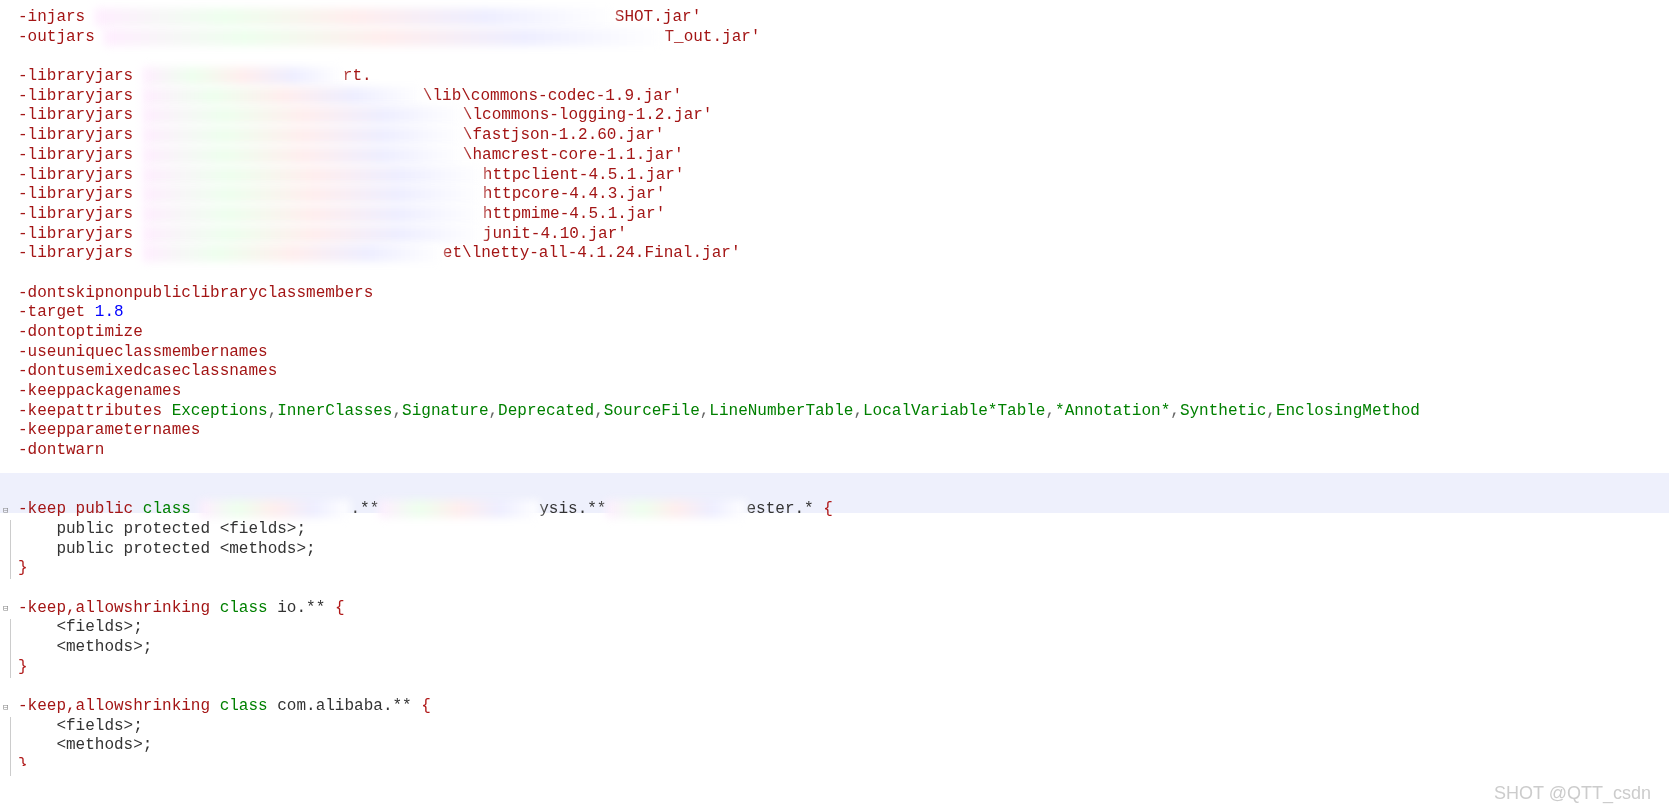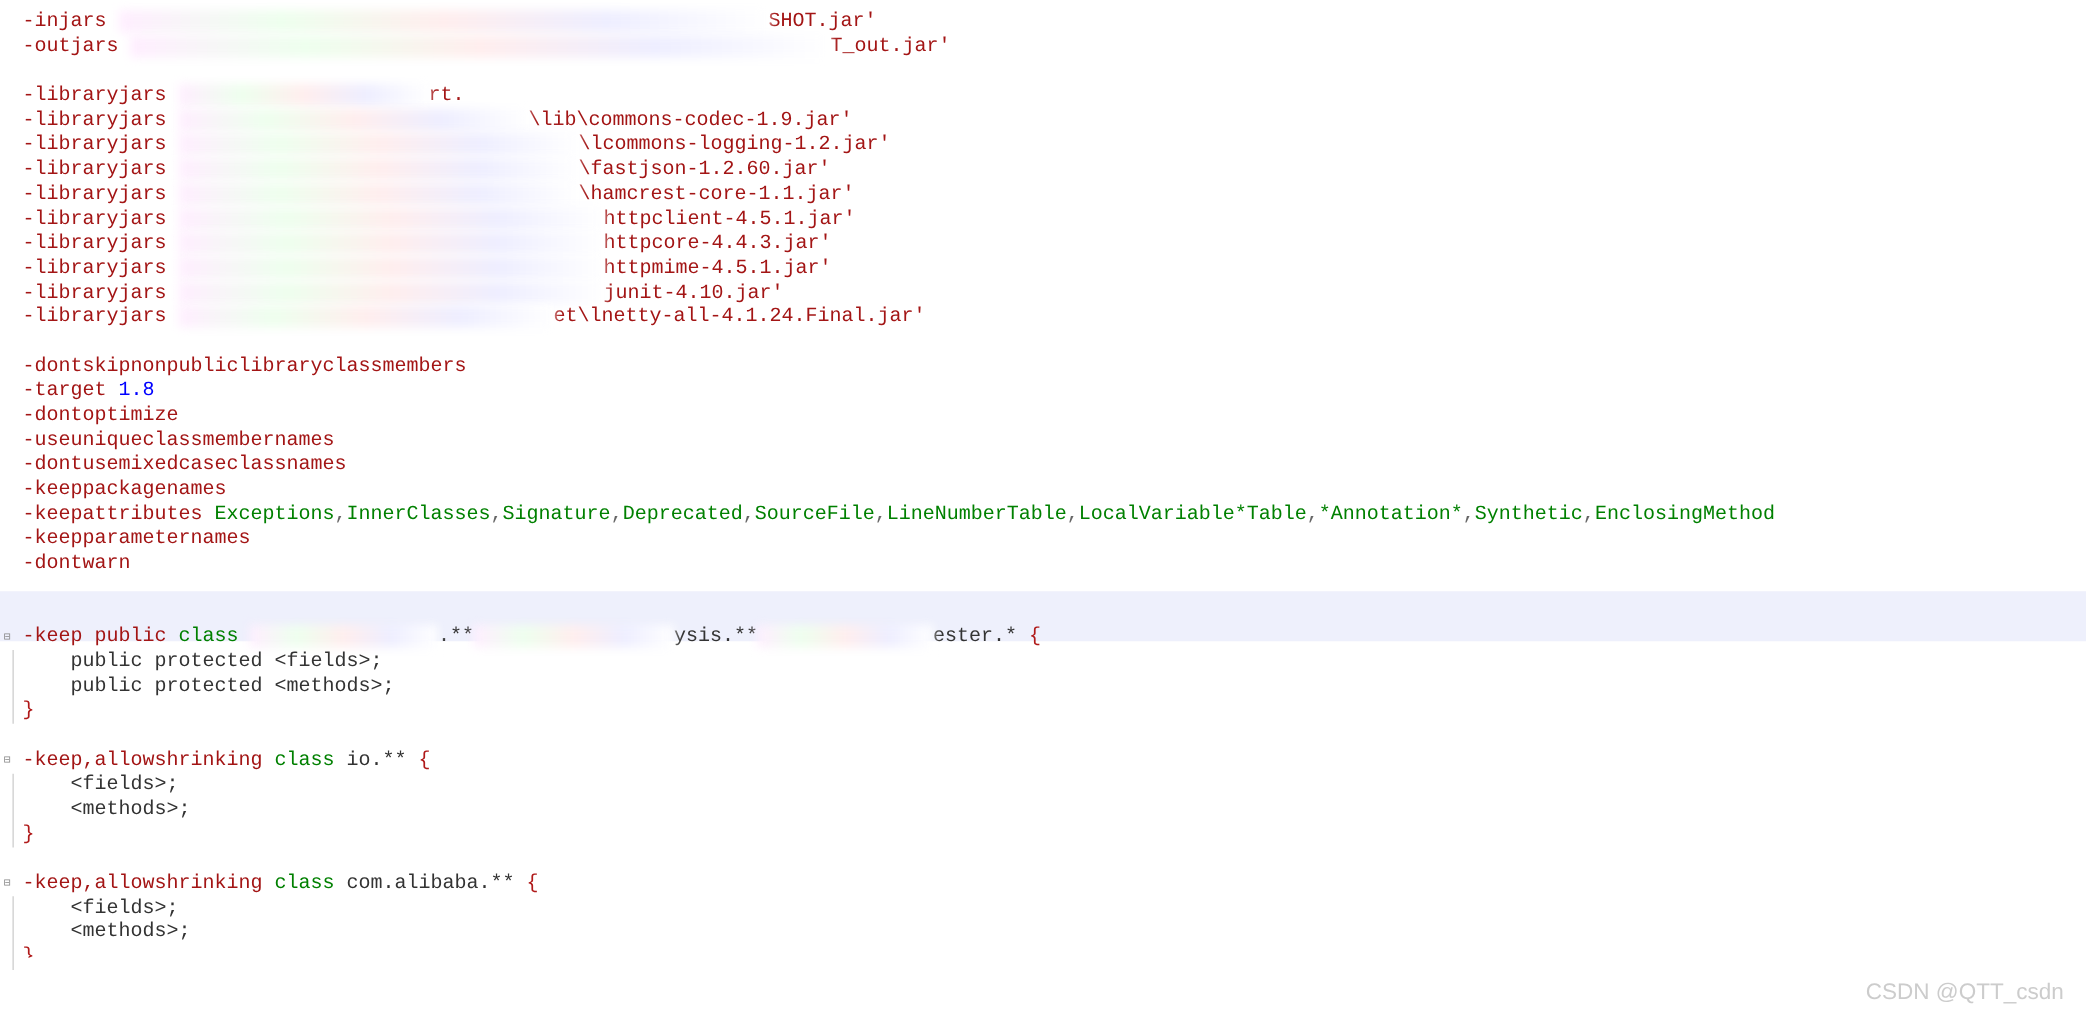--- a/index.html
+++ b/index.html
@@ -22,20 +22,20 @@
 
   .brace-bar{position:absolute;left:10px;width:1px;background:#CCC;}
 </style>
 </head>
 <body>
 
 <div class="hl hl-top"></div>
 
 <div class="editor" id="ed"><div class="line"><span class="dir">-injars </span><span class="blur" style="width: 520px; height: 18px;">&nbsp;</span><span class="str">SHOT.jar'</span></div><div class="line"><span class="dir">-outjars </span><span class="blur" style="width: 560px; height: 18px;">&nbsp;</span><span class="str">T_out.jar'</span></div><div class="line">&nbsp;</div><div class="line"><span class="dir">-libraryjars </span><span class="blur" style="width: 200px; height: 18px;">&nbsp;</span><span class="str">rt.</span></div><div class="line"><span class="dir">-libraryjars </span><span class="blur" style="width: 280px; height: 18px;">&nbsp;</span><span class="str">\lib\</span><span class="str">commons-codec-1.9.jar'</span></div><div class="line"><span class="dir">-libraryjars </span><span class="blur" style="width: 320px; height: 18px;">&nbsp;</span><span class="str">\l</span><span class="str">commons-logging-1.2.jar'</span></div><div class="line"><span class="dir">-libraryjars </span><span class="blur" style="width: 320px; height: 18px;">&nbsp;</span><span class="str">\</span><span class="str">fastjson-1.2.60.jar'</span></div><div class="line"><span class="dir">-libraryjars </span><span class="blur" style="width: 320px; height: 18px;">&nbsp;</span><span class="str">\</span><span class="str">hamcrest-core-1.1.jar'</span></div><div class="line"><span class="dir">-libraryjars </span><span class="blur" style="width: 340px; height: 18px;">&nbsp;</span><span class="str">httpclient-4.5.1.jar'</span></div><div class="line"><span class="dir">-libraryjars </span><span class="blur" style="width: 340px; height: 18px;">&nbsp;</span><span class="str">httpcore-4.4.3.jar'</span></div><div class="line"><span class="dir">-libraryjars </span><span class="blur" style="width: 340px; height: 18px;">&nbsp;</span><span class="str">httpmime-4.5.1.jar'</span></div><div class="line"><span class="dir">-libraryjars </span><span class="blur" style="width: 340px; height: 18px;">&nbsp;</span><span class="str">junit-4.10.jar'</span></div><div class="line"><span class="dir">-libraryjars </span><span class="blur" style="width: 300px; height: 18px;">&nbsp;</span><span class="str">et\l</span><span class="str">netty-all-4.1.24.Final.jar'</span></div><div class="line">&nbsp;</div><div class="line"><span class="dir">-dontskipnonpubliclibraryclassmembers</span></div><div class="line"><span class="dir">-target </span><span class="num">1.8</span></div><div class="line"><span class="dir">-dontoptimize</span></div><div class="line"><span class="dir">-useuniqueclassmembernames</span></div><div class="line"><span class="dir">-dontusemixedcaseclassnames</span></div><div class="line"><span class="dir">-keeppackagenames</span></div><div class="line"><span class="dir">-keepattributes </span><span class="grn">Exceptions</span><span class="punc">,</span><span class="grn">InnerClasses</span><span class="punc">,</span><span class="grn">Signature</span><span class="punc">,</span><span class="grn">Deprecated</span><span class="punc">,</span><span class="grn">SourceFile</span><span class="punc">,</span><span class="grn">LineNumberTable</span><span class="punc">,</span><span class="grn">LocalVariable*Table</span><span class="punc">,</span><span class="grn">*Annotation*</span><span class="punc">,</span><span class="grn">Synthetic</span><span class="punc">,</span><span class="grn">EnclosingMethod</span></div><div class="line"><span class="dir">-keepparameternames</span></div><div class="line"><span class="dir">-dontwarn</span></div><div class="line">&nbsp;</div><div class="line">&nbsp;</div><div class="line"><span class="dir">-keep public </span><span class="grn">class </span><span class="blur" style="width: 150px; height: 18px;">&nbsp;</span><span class="">.**</span><span class="blur" style="width: 160px; height: 18px;">&nbsp;</span><span class="">ysis.**</span><span class="blur" style="width: 140px; height: 18px;">&nbsp;</span><span class="">ester.*</span><span class="br"> {</span></div><div class="line"><span class="">    public protected &lt;fields&gt;;</span></div><div class="line"><span class="">    public protected &lt;methods&gt;;</span></div><div class="line"><span class="br">}</span></div><div class="line">&nbsp;</div><div class="line"><span class="dir">-keep,allowshrinking </span><span class="grn">class</span><span class=""> io.** </span><span class="br">{</span></div><div class="line"><span class="">    &lt;fields&gt;;</span></div><div class="line"><span class="">    &lt;methods&gt;;</span></div><div class="line"><span class="br">}</span></div><div class="line">&nbsp;</div><div class="line"><span class="dir">-keep,allowshrinking </span><span class="grn">class</span><span class=""> com.alibaba.** </span><span class="br">{</span></div><div class="line"><span class="">    &lt;fields&gt;;</span></div><div class="line"><span class="">    &lt;methods&gt;;</span></div><div class="line" style="height: 10px; overflow: hidden;"><span class="br">}</span></div></div>
 
-<div class="wm">CSDN @QTT_csdn</div>
+<div class="wm">SHOT @QTT_csdn</div>
 
 <div class="fold" style="top: 500.5px;">⊟</div>
 <div class="fold" style="top: 599px;">⊟</div>
 <div class="fold" style="top: 697.5px;">⊟</div>
 <div class="brace-bar" style="top: 520.2px; height: 59.1px;"></div>
 <div class="brace-bar" style="top: 618.7px; height: 59.1px;"></div>
 <div class="brace-bar" style="top: 717.2px; height: 59.1px;"></div>
 
 </body></html>

